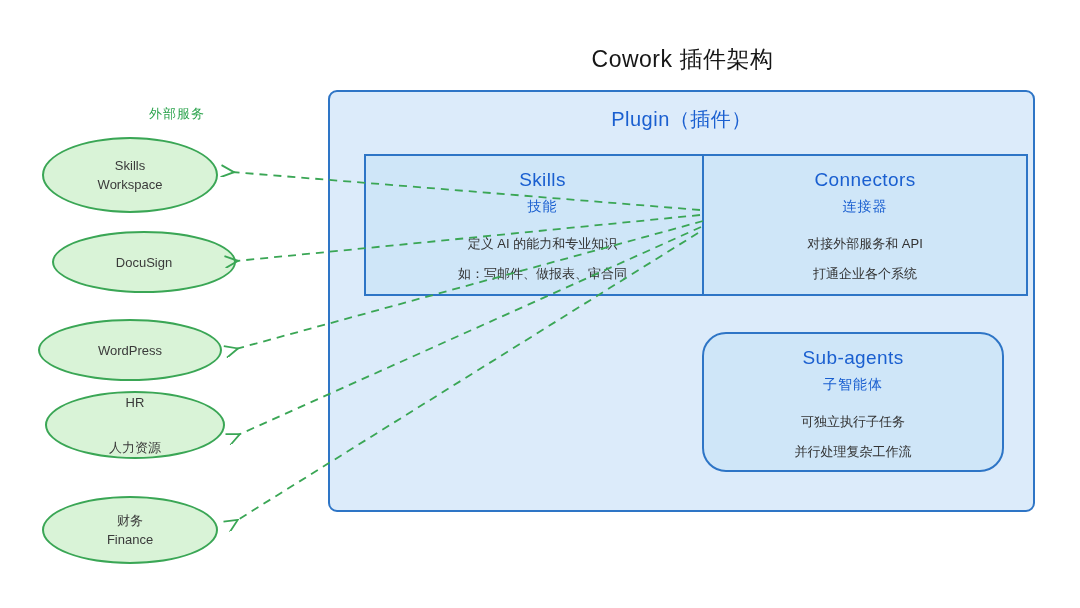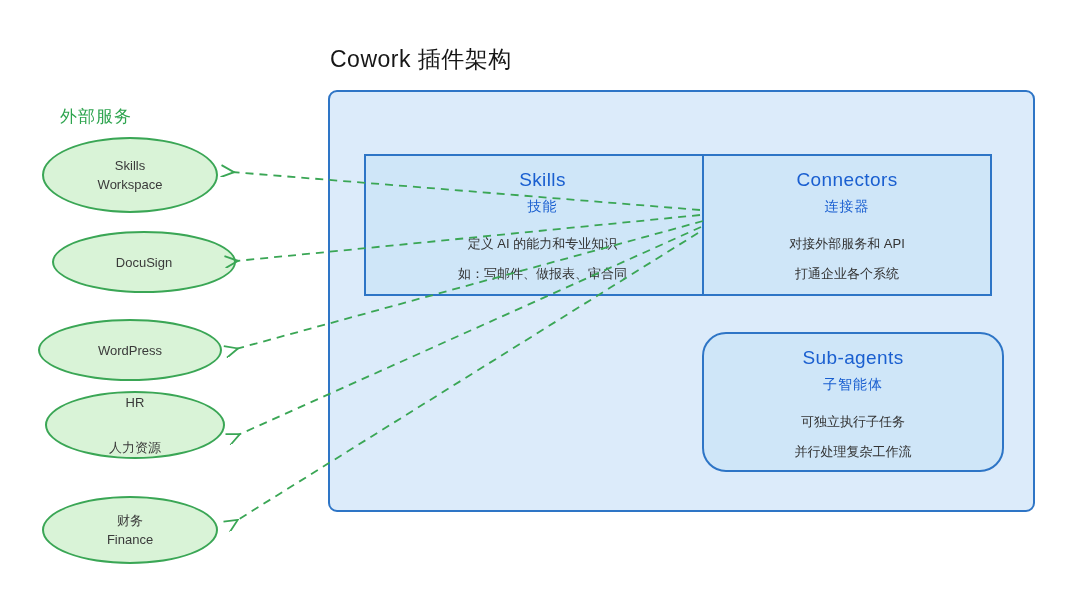--- a/index.html
+++ b/index.html
@@ -15,28 +15,29 @@
     --blue-stroke: #2e75c6;
     --outer-fill: #dcebfa;
     --inner-fill: #cfe6f8;
     --blue-text: #1a5fd0;
     --body-text: #333333;
   }
   .abs { position: absolute; }
 
   .diagram-title {
     left: 330px; top: 44px; width: 705px;
+    text-align: center;
     font-size: 23px; color: #161616;
     letter-spacing: 0.5px;
   }
 
   .external-label {
     left: 60px; top: 105px; width: 145px;
-    text-align: left;
-    font-size: 17px; color: var(--green-text);
+    text-align: right;
+    font-size: 13px; color: var(--green-text);
     letter-spacing: 1px;
   }
 
   .ellipse {
     border: 2px solid var(--green-stroke);
     background: var(--green-fill);
     border-radius: 50%;
     display: flex; flex-direction: column;
     align-items: center; justify-content: center;
     font-size: 13px; color: #3a3a3a;
@@ -105,29 +106,30 @@
   <span>HR</span>
   <span>人力资源</span>
 </div>
 
 <div class="abs ellipse" style="left:42px; top:496px; width:176px; height:68px;">
   <span>财务</span>
   <span>Finance</span>
 </div>
 
 <div class="abs plugin-box">
+  <div class="abs plugin-title">Plugin（插件）</div>
 
   <div class="abs inner-box" style="left:34px; top:62px; width:344px; height:142px;padding-left:13px;">
     <div class="box-title">Skills</div>
     <div class="box-subtitle">技能</div>
     <div class="box-line1">定义 AI 的能力和专业知识</div>
     <div class="box-line2">如：写邮件、做报表、审合同</div>
   </div>
 
-  <div class="abs inner-box" style="left:372px; top:62px; width:290px; height:142px;">
+  <div class="abs inner-box" style="left:372px; top:62px; width:326px; height:142px;">
     <div class="box-title">Connectors</div>
     <div class="box-subtitle">连接器</div>
     <div class="box-line1">对接外部服务和 API</div>
     <div class="box-line2">打通企业各个系统</div>
   </div>
 
 
   <div class="abs inner-box" style="left:372px; top:240px; width:302px; height:140px;border-radius:24px;">
     <div class="box-title">Sub-agents</div>
     <div class="box-subtitle">子智能体</div>

